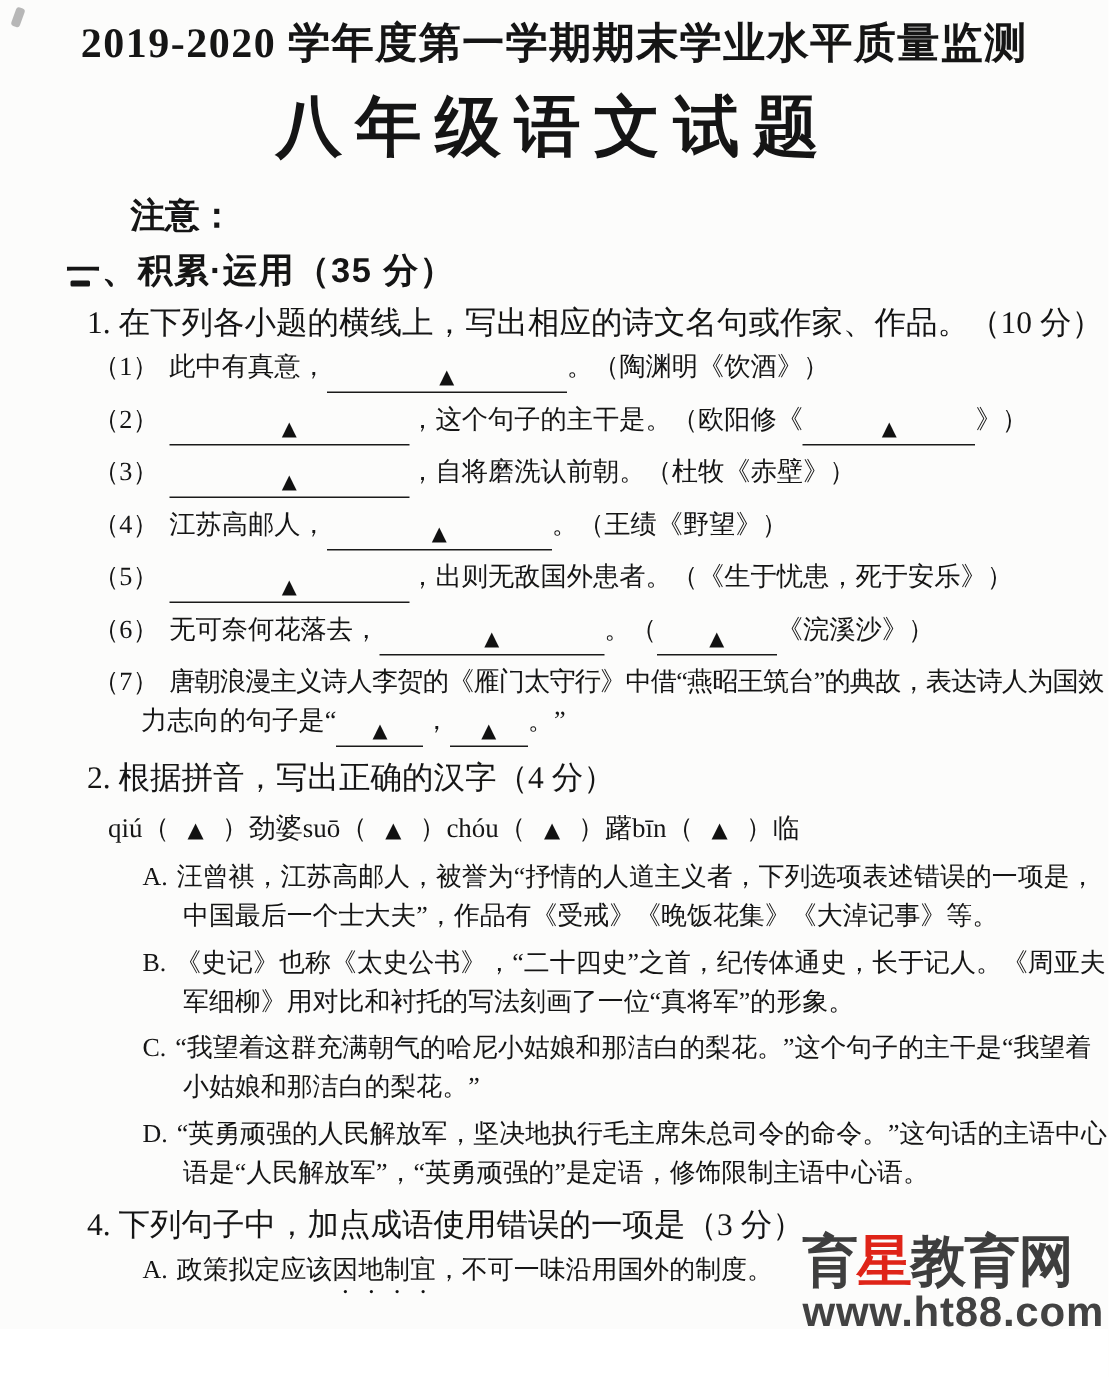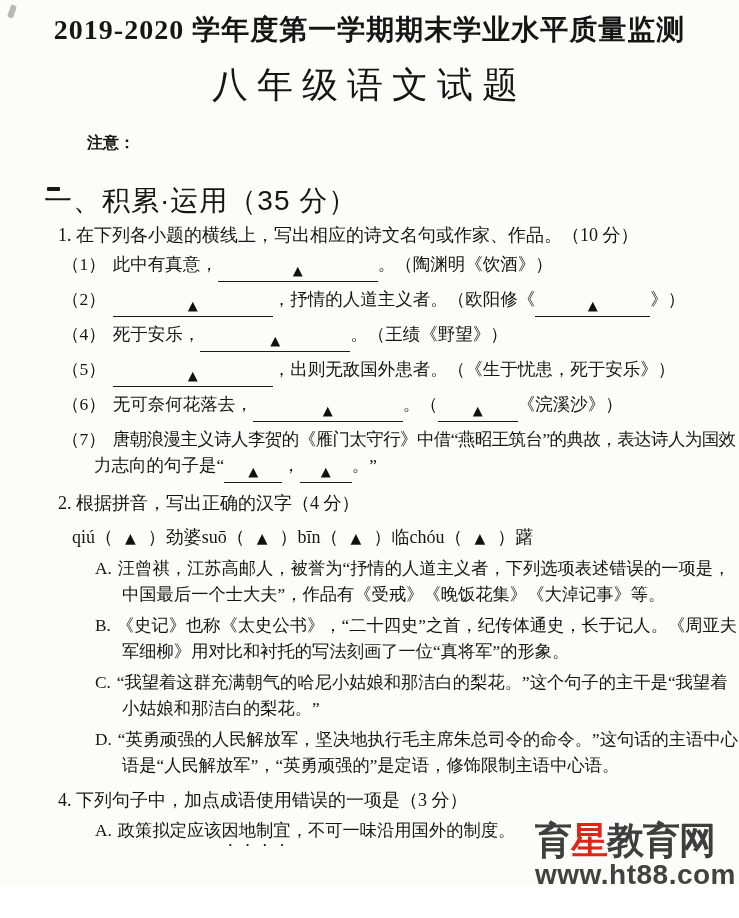--- a/index.html
+++ b/index.html
@@ -4,29 +4,29 @@
 <style>
   html,body{margin:0;padding:0;background:#ffffff;}
   .page{
     position:relative;width:739px;height:886px;overflow:hidden;
     background:#fcfcfb;color:#151515;
     font-family:"Liberation Serif","DejaVu Serif",serif;
   }
   .hei{font-family:"Liberation Sans","DejaVu Sans",sans-serif;}
 
   .title1{padding-top:12px;text-align:center;font-weight:700;font-size:28px;letter-spacing:1px;line-height:36px;}
-  .title2{margin-top:12px;text-align:center;font-weight:400;font-size:36px;letter-spacing:9px;line-height:50px;}
+  .title2{margin-top:12px;text-align:center;font-weight:700;font-size:44px;letter-spacing:9px;line-height:50px;}
 
-  .notice{margin:20px 0 0 87px;font-weight:700;font-size:16px;line-height:26px;display:flex;}
+  .notice{margin:20px 0 0 87px;font-weight:700;font-size:23px;line-height:26px;display:flex;}
   .notice .nlabel{flex:none;}
   .notice2{margin:10px 0 0 157px;font-weight:700;font-size:18.5px;line-height:26px;}
 
-  .sec{margin:30px 0 0 44px;font-size:28px;font-weight:400;letter-spacing:1px;line-height:29px;}
+  .sec{margin:10px 0 0 44px;font-size:23px;font-weight:700;letter-spacing:1px;line-height:29px;}
 
-  .stem{margin:8px 0 0 58px;font-size:18px;line-height:24px;white-space:nowrap;}
+  .stem{margin:8px 0 0 58px;font-size:21px;line-height:24px;white-space:nowrap;}
 
   .item{margin:5px 0 0 62px;font-size:17.5px;line-height:25.5px;white-space:nowrap;}
   .item .num{margin-right:7px;}
   .tight{letter-spacing:-0.6px;}
   .cont{display:block;margin-left:32px;}
 
   .blank{display:inline-block;border-bottom:1.6px solid #1a1a1a;text-align:center;vertical-align:-5px;height:23px;line-height:23px;}
   .w160{width:160px}.w150{width:150px}.w115{width:115px}.w80{width:80px}.w58{width:58px}.w52{width:52px}
   .tri{font-family:"DejaVu Sans","Liberation Sans",sans-serif;font-size:13px;color:#111;}
   .tri-inline{padding:0 12px;font-size:14px;}
@@ -67,48 +67,51 @@
 
   <div class="sec hei">一、积累·运用（35 分）</div>
 
   <div class="stem">1. 在下列各小题的横线上，写出相应的诗文名句或作家、作品。（10 分）</div>
 
   <div class="item">
     <span class="num">（1）</span><span>此中有真意，</span><span class="blank w160"><span class="tri">▲</span></span><span>。（陶渊明《饮酒》）</span>
   </div>
 
   <div class="item">
-    <span class="num">（2）</span><span class="blank w160"><span class="tri">▲</span></span><span>，抒情的人道主义者。（欧阳修《</span><span class="blank w115"><span class="tri">▲</span></span><span>》）</span>
+    <span class="num">（2）</span><span class="blank w160"><span class="tri">▲</span></span><span>，这个句子的主干是。（欧阳修《</span><span class="blank w115"><span class="tri">▲</span></span><span>》）</span>
   </div>
 
+  <div class="item">
+    <span class="num">（3）</span><span class="blank w160"><span class="tri">▲</span></span><span>，自将磨洗认前朝。（杜牧《赤壁》）</span>
+  </div>
 
   <div class="item">
-    <span class="num">（4）</span><span>死于安乐，</span><span class="blank w150"><span class="tri">▲</span></span><span>。（王绩《野望》）</span>
+    <span class="num">（4）</span><span>江苏高邮人，</span><span class="blank w150"><span class="tri">▲</span></span><span>。（王绩《野望》）</span>
   </div>
 
   <div class="item">
     <span class="num">（5）</span><span class="blank w160"><span class="tri">▲</span></span><span>，出则无敌国外患者。（《生于忧患，死于安乐》）</span>
   </div>
 
   <div class="item">
     <span class="num">（6）</span><span>无可奈何花落去，</span><span class="blank w150"><span class="tri">▲</span></span><span>。（</span><span class="blank w80"><span class="tri">▲</span></span><span>《浣溪沙》）</span>
   </div>
 
   <div class="item">
     <span class="num">（7）</span><span class="tight">唐朝浪漫主义诗人李贺的《雁门太守行》中借“燕昭王筑台”的典故，表达诗人为国效</span>
     <span class="cont"><span>力志向的句子是“</span><span class="blank w58"><span class="tri">▲</span></span><span>，</span><span class="blank w52"><span class="tri">▲</span></span><span>。”</span></span>
   </div>
 
   <div class="stem">2. 根据拼音，写出正确的汉字（4 分）</div>
 
   <div class="q2row">
     <span><span>qiú（</span><span class="tri tri-inline">▲</span><span>）劲</span></span>
     <span><span>婆suō（</span><span class="tri tri-inline">▲</span><span>）</span></span>
+    <span><span>chóu（</span><span class="tri tri-inline">▲</span><span>）躇</span></span>
     <span><span>bīn（</span><span class="tri tri-inline">▲</span><span>）临</span></span>
-    <span><span>chóu（</span><span class="tri tri-inline">▲</span><span>）躇</span></span>
   </div>
 
 
   <div class="opt"><span class="letter">A.</span><span>汪曾祺，江苏高邮人，被誉为“抒情的人道主义者，下列选项表述错误的一项是，中国最后一个士大夫”，作品有《受戒》《晚饭花集》《大淖记事》等。</span></div>
   <div class="opt"><span class="letter">B.</span><span>《史记》也称《太史公书》，“二十四史”之首，纪传体通史，长于记人。《周亚夫军细柳》用对比和衬托的写法刻画了一位“真将军”的形象。</span></div>
   <div class="opt"><span class="letter">C.</span><span>“我望着这群充满朝气的哈尼小姑娘和那洁白的梨花。”这个句子的主干是“我望着小姑娘和那洁白的梨花。”</span></div>
   <div class="opt"><span class="letter">D.</span><span>“英勇顽强的人民解放军，坚决地执行毛主席朱总司令的命令。”这句话的主语中心语是“人民解放军”，“英勇顽强的”是定语，修饰限制主语中心语。</span></div>
 
   <div class="stem">4. 下列句子中，加点成语使用错误的一项是（3 分）</div>
 

